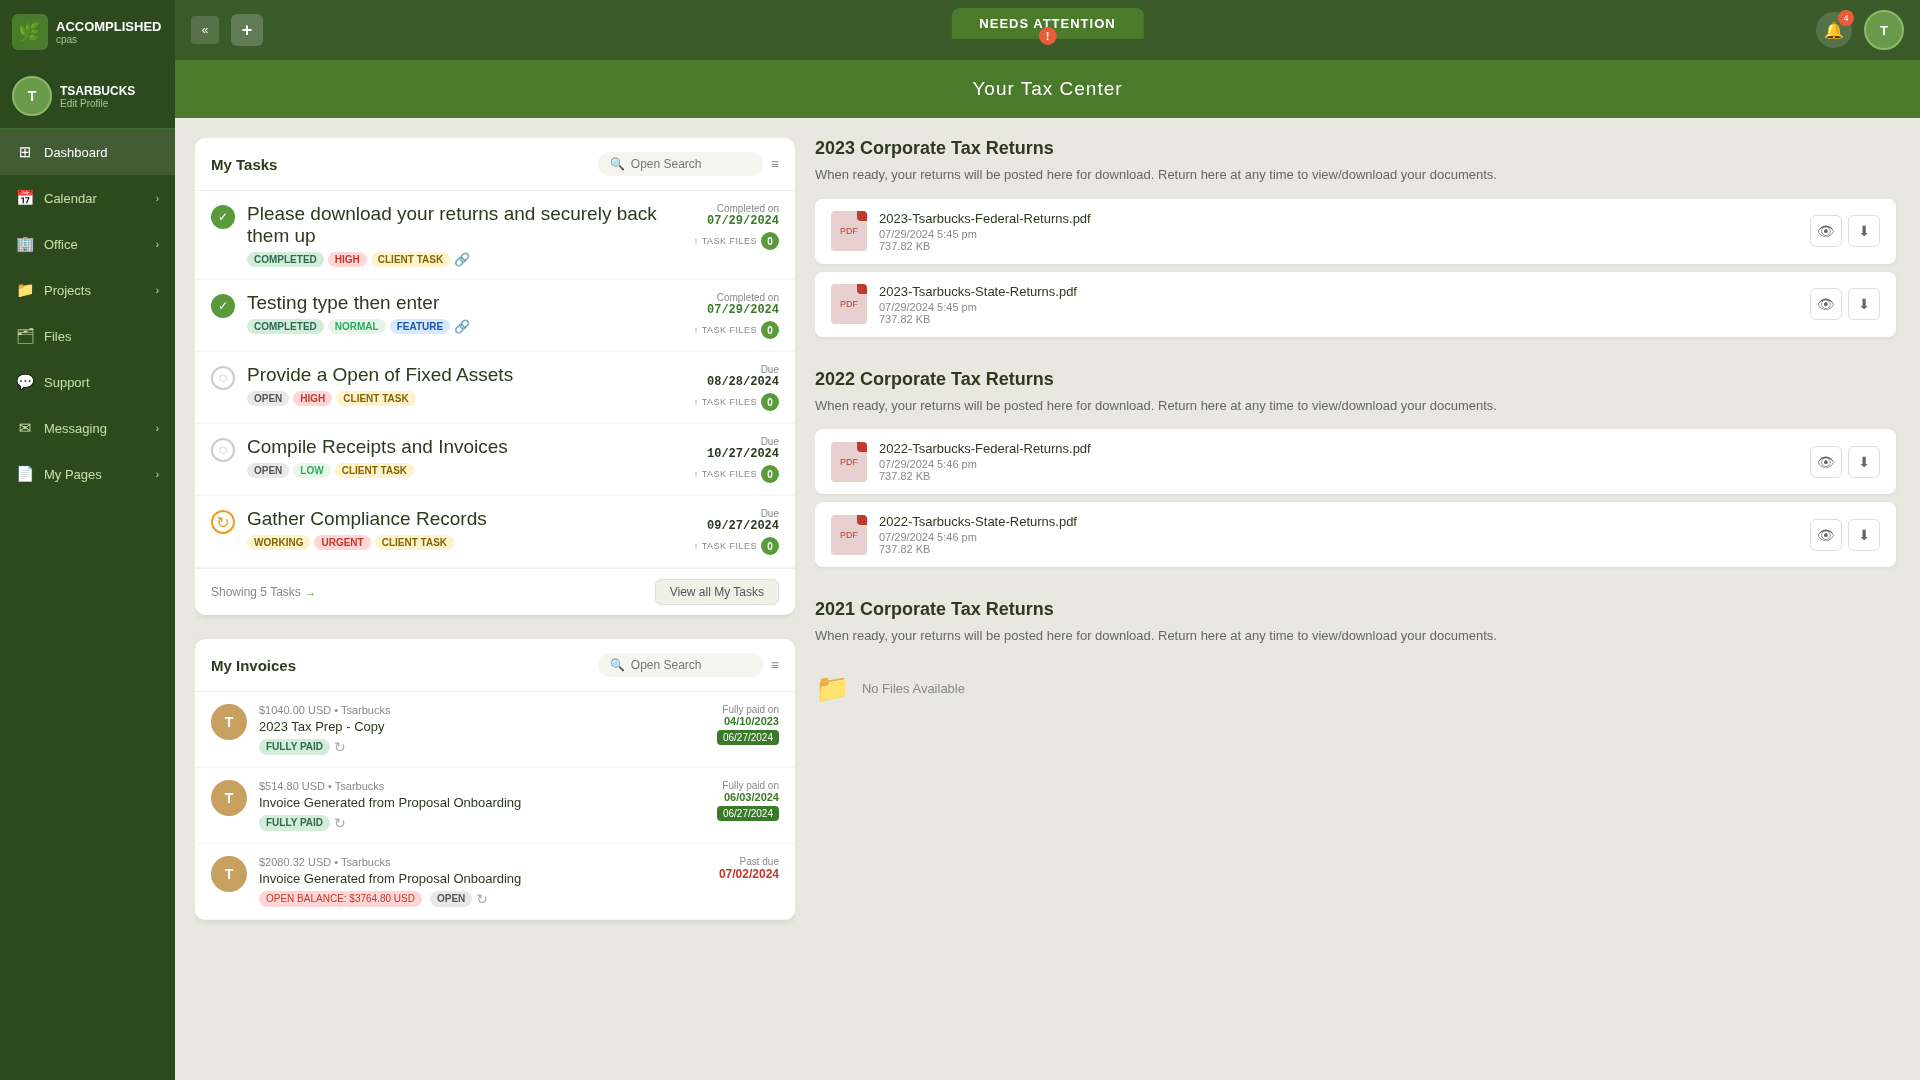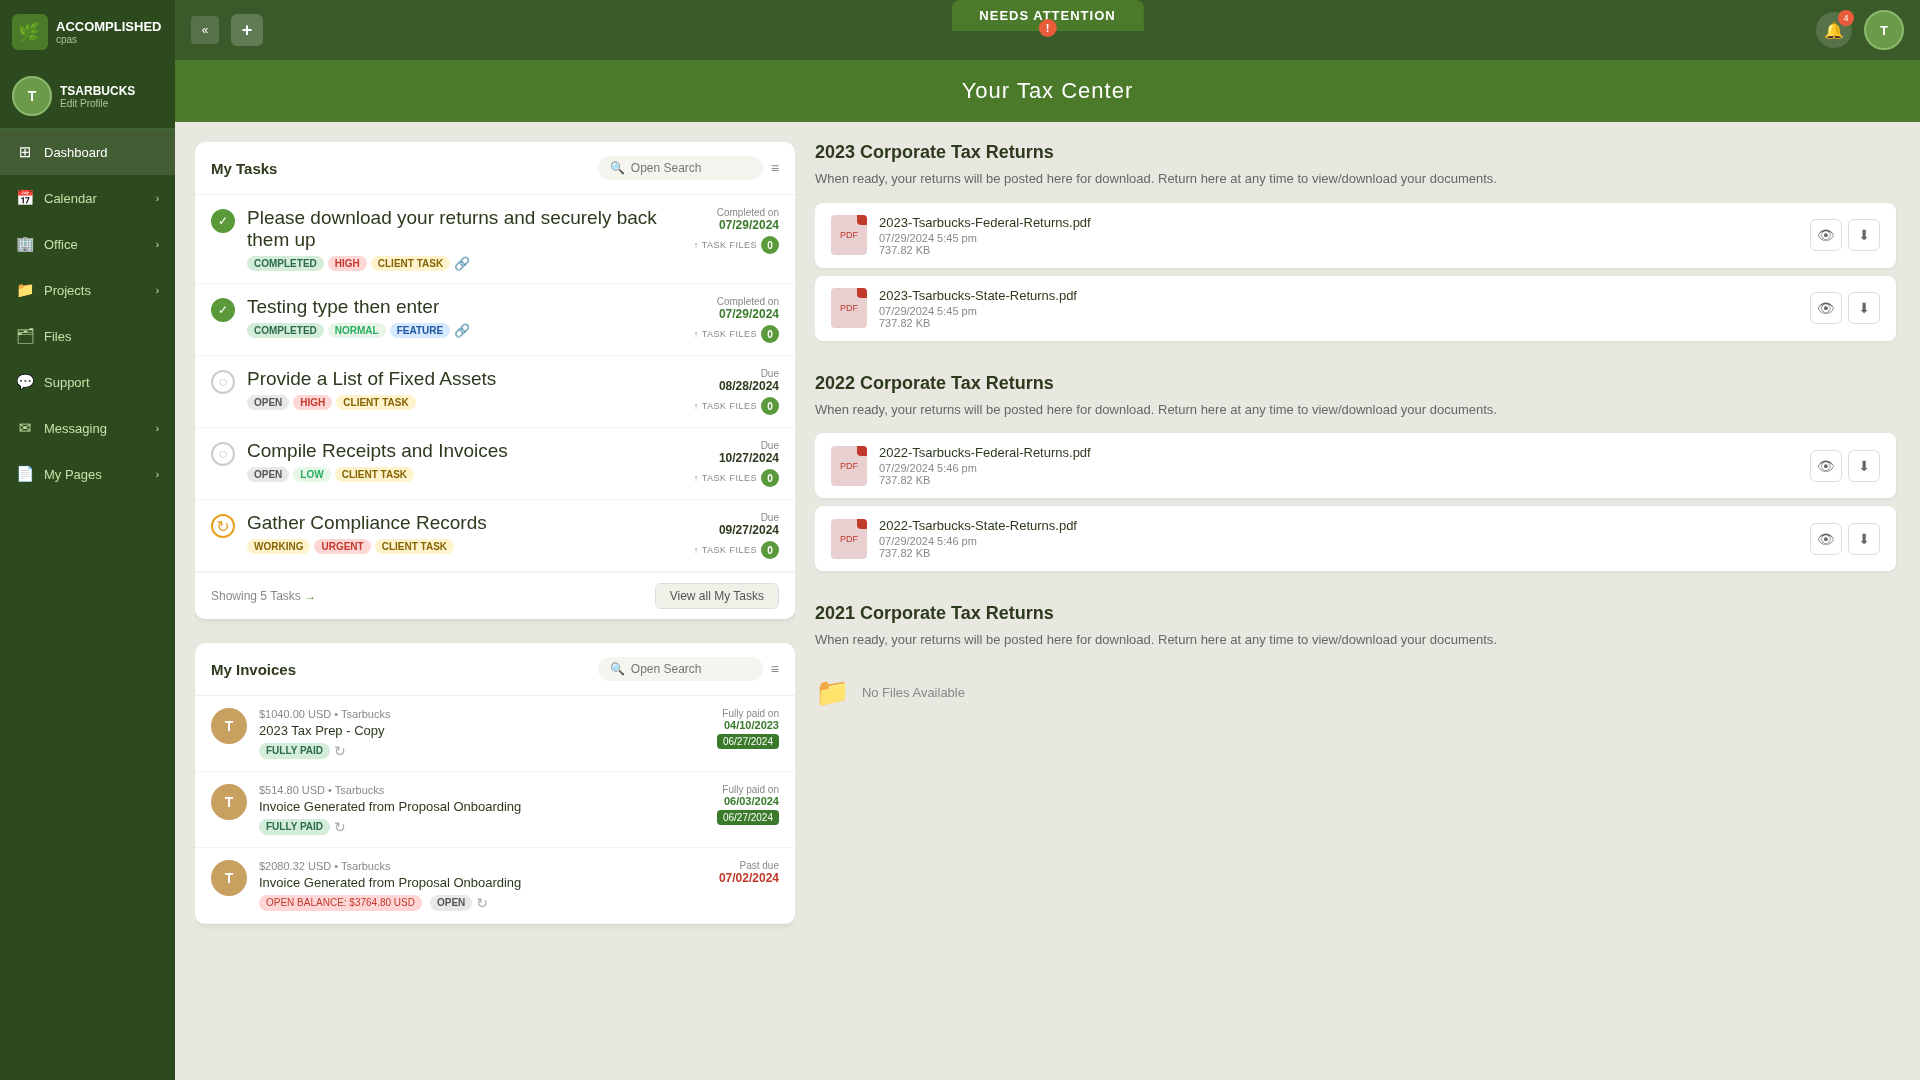--- a/index.html
+++ b/index.html
@@ -80,21 +80,21 @@
       width: 32px; height: 32px;
       background: rgba(255,255,255,0.2);
       border-radius: 6px;
       display: flex; align-items: center; justify-content: center;
       color: white; cursor: pointer; font-size: 18px; font-weight: bold;
     }
     #needs-attention {
       position: absolute;
       left: 50%;
       transform: translateX(-50%);
-      top: 0;
+      top: 8px;
     }
     #needs-attention-btn {
       background: #4a7a2a;
       color: white;
       border: none;
       padding: 8px 28px;
       border-radius: 8px 8px 0 0;
       font-size: 13px;
       font-weight: 600;
       cursor: pointer;
@@ -150,21 +150,21 @@
       overflow: hidden;
     }
 
     #page-header {
       background: #4a7a2a;
       padding: 18px 32px;
       text-align: center;
     }
     #page-title {
       color: white;
-      font-size: 22px;
+      font-size: 19px;
       font-weight: 300;
       letter-spacing: 1px;
     }
 
     #content-area {
       flex: 1;
       display: flex;
       overflow: hidden;
       padding: 20px;
       gap: 20px;
@@ -254,21 +254,21 @@
     .tag-high { background: #ffd6d6; color: #c0392b; }
     .tag-normal { background: #e8f4e8; color: #27ae60; }
     .tag-feature { background: #d6eaff; color: #2155a0; }
     .tag-open { background: #e8e8e8; color: #555; }
     .tag-low { background: #e8f8e8; color: #27ae60; }
     .tag-client { background: #fff3cd; color: #856404; }
     .tag-working { background: #fff3cd; color: #856404; }
     .tag-urgent { background: #ffd6d6; color: #c0392b; }
     .task-right { text-align: right; min-width: 110px; }
     .task-date-label { font-size: 10px; color: #888; }
-    .task-date { font-size: 12px; font-weight: 600; color: #3a7a2a; }
+    .task-date { font-size: 12px; font-weight: 600; color: #3a7a2a; font-family: Liberation Mono, monospace; }
     .task-date.due { color: #2d3a1e; }
     .task-files {
       display: flex;
       align-items: center;
       justify-content: flex-end;
       gap: 4px;
       margin-top: 4px;
     }
     .task-files-label { font-size: 9px; color: #888; letter-spacing: 0.5px; }
     .task-files-badge {
@@ -539,21 +539,21 @@
               <div class="task-files">
                 <span class="task-files-label">↑ TASK FILES</span>
                 <span class="task-files-badge">0</span>
               </div>
             </div>
           </div>
 
           <div class="task-item">
             <div class="task-check open" style="color:#ccc;">○</div>
             <div class="task-body">
-              <div class="task-name">Provide a List of Fixed Assets</div>
+              <div class="task-name">Provide a Open of Fixed Assets</div>
               <div class="task-tags">
                 <span class="tag tag-open">OPEN</span>
                 <span class="tag tag-high">HIGH</span>
                 <span class="tag tag-client">CLIENT TASK</span>
               </div>
             </div>
             <div class="task-right">
               <div class="task-date-label">Due</div>
               <div class="task-date due">08/28/2024</div>
               <div class="task-files">

